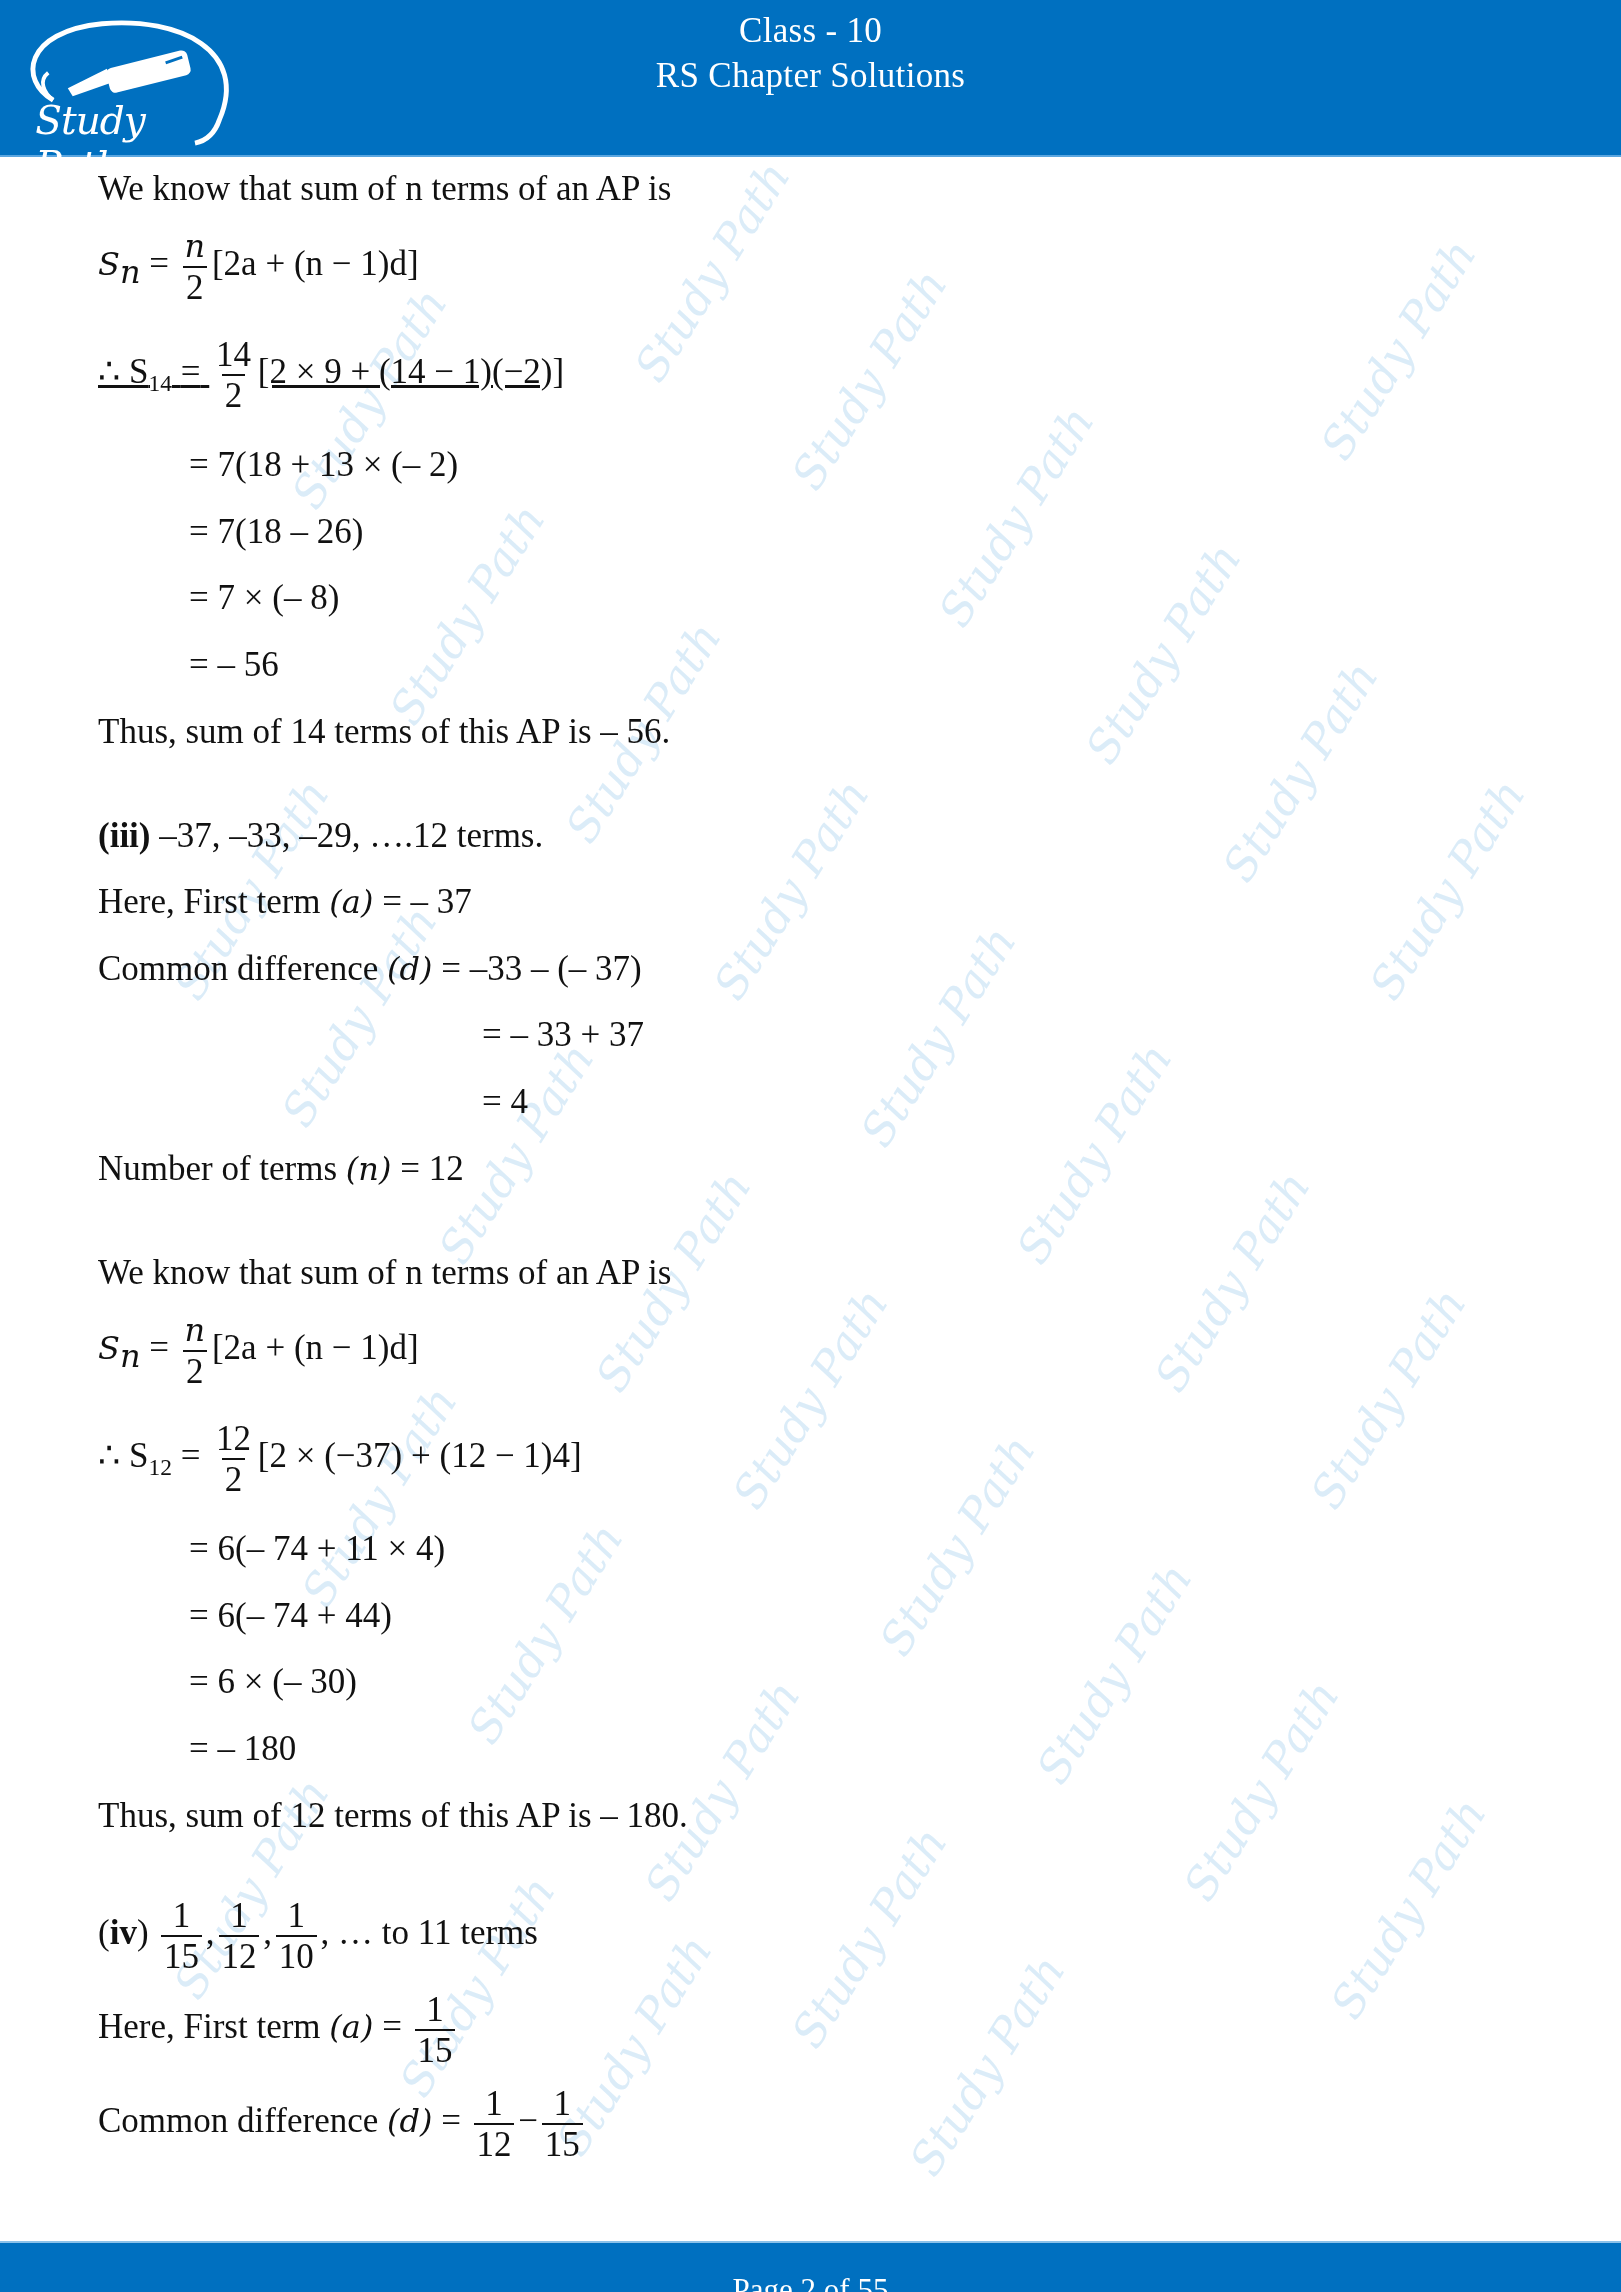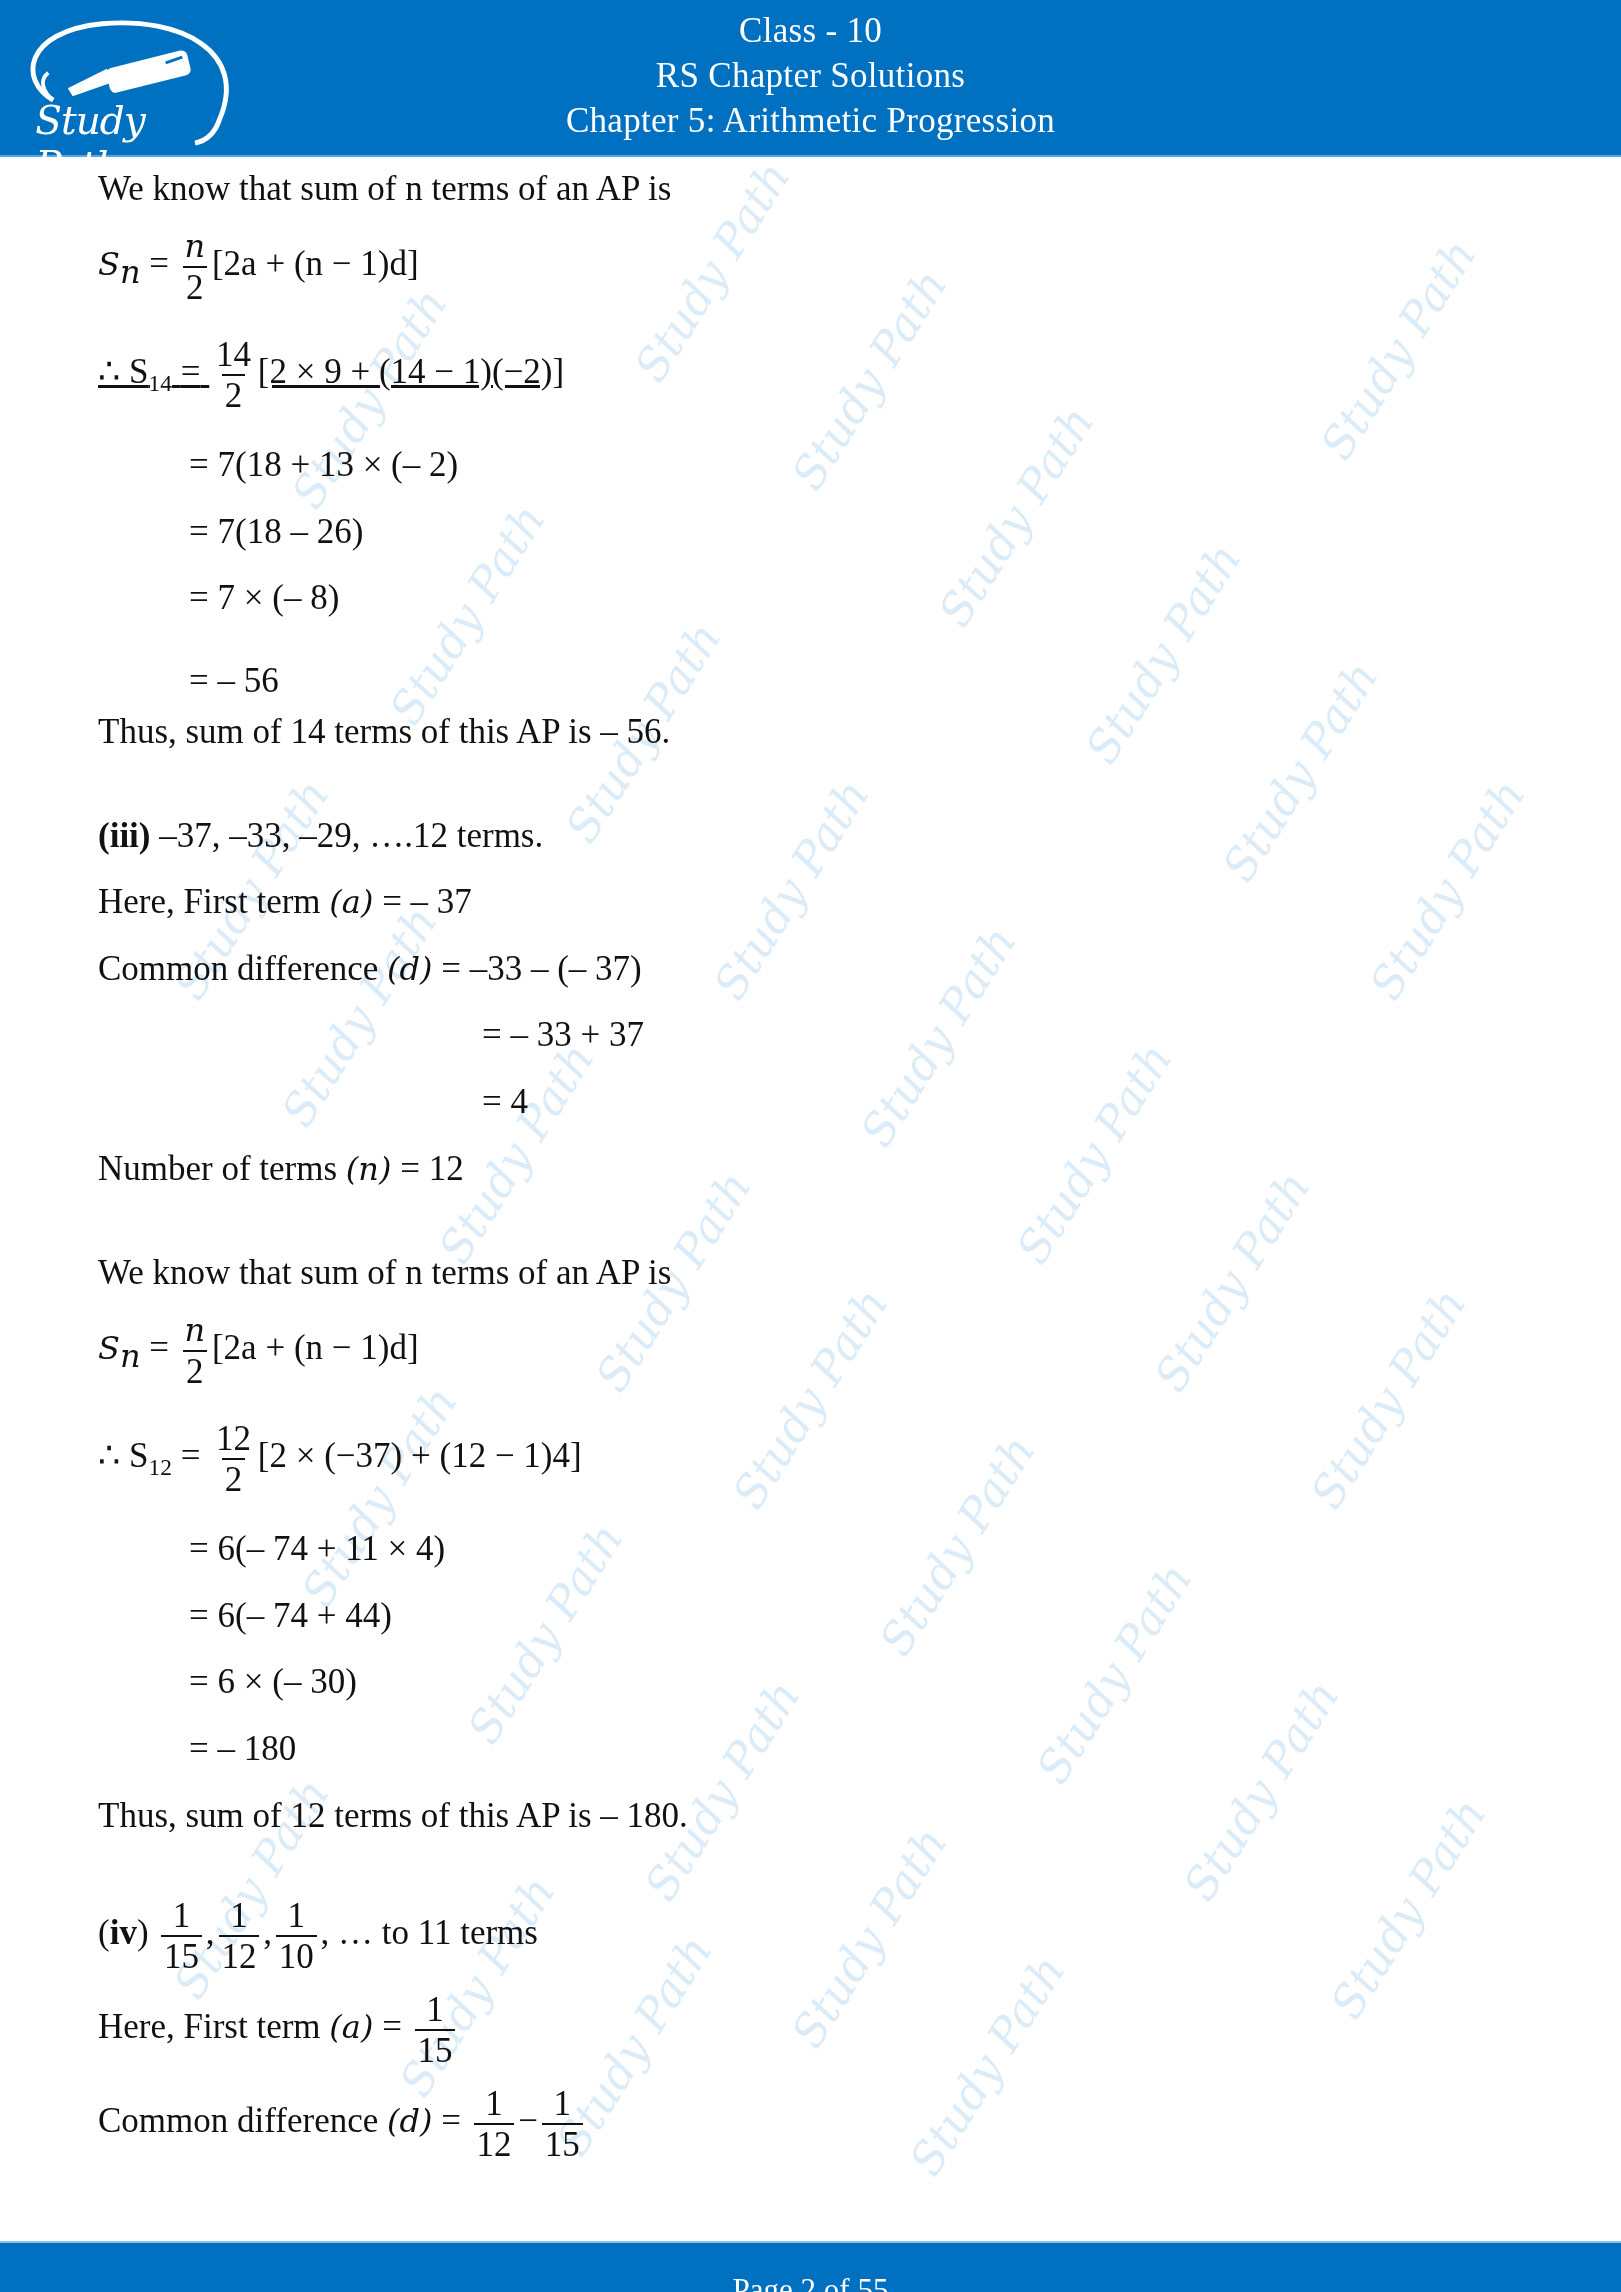--- a/index.html
+++ b/index.html
@@ -94,21 +94,20 @@
       <path d="M40 90 C 30 82, 25 70, 35 62" fill="none" stroke="#fff" stroke-width="4"></path>
       <polygon points="55,78 95,58 100,72 60,86" fill="#fff"></polygon>
       <rect x="95" y="48" width="85" height="26" rx="6" transform="rotate(-14 137 61)" fill="#fff"></rect>
       <path d="M155 52 L 172 46" stroke="#0070c0" stroke-width="3"></path>
     </svg>
     <span class="logo-text">Study Path</span>
   </div>
   <div class="header-titles">
     <div>Class - 10</div>
     <div>RS Chapter Solutions</div>
-    <div>Chapter 5: Arithmetic Progression</div>
   </div>
 </div>
 
 <div>
   <div class="line" style="top:167px;">
     <span>We know that sum of n terms of an AP is</span>
   </div>
   <div class="line" style="top:227px;">
     <i class="v">S</i><sub><i class="v">n</i></sub>
     <span>=</span>
@@ -121,21 +120,21 @@
     <span>∴ S</span><sub>14</sub>
     <span>=</span>
     <span class="frac">
         <span class="num">14</span>
         <span class="den">2</span>
       </span><span>[2 × 9 + (14 − 1)(−2)]</span>
   </div>
   <div class="line indent" style="top:443px;">= 7(18 + 13 × (– 2)</div>
   <div class="line indent" style="top:510px;">= 7(18 – 26)</div>
   <div class="line indent" style="top:576px;">= 7 × (– 8)</div>
-  <div class="line indent" style="top:643px;margin-top:16px;">= – 56</div>
+  <div class="line indent" style="top:643px;">= – 56</div>
   <div class="line" style="top:710px;">Thus, sum of 14 terms of this AP is – 56.</div>
 </div>
 
 <div>
   <div class="line" style="top:814px;">
     <span class="bold">(iii)</span>
     <span>–37, –33, –29, ….12 terms.</span>
   </div>
   <div class="line" style="top:880px;">
     <span>Here, First term</span>

